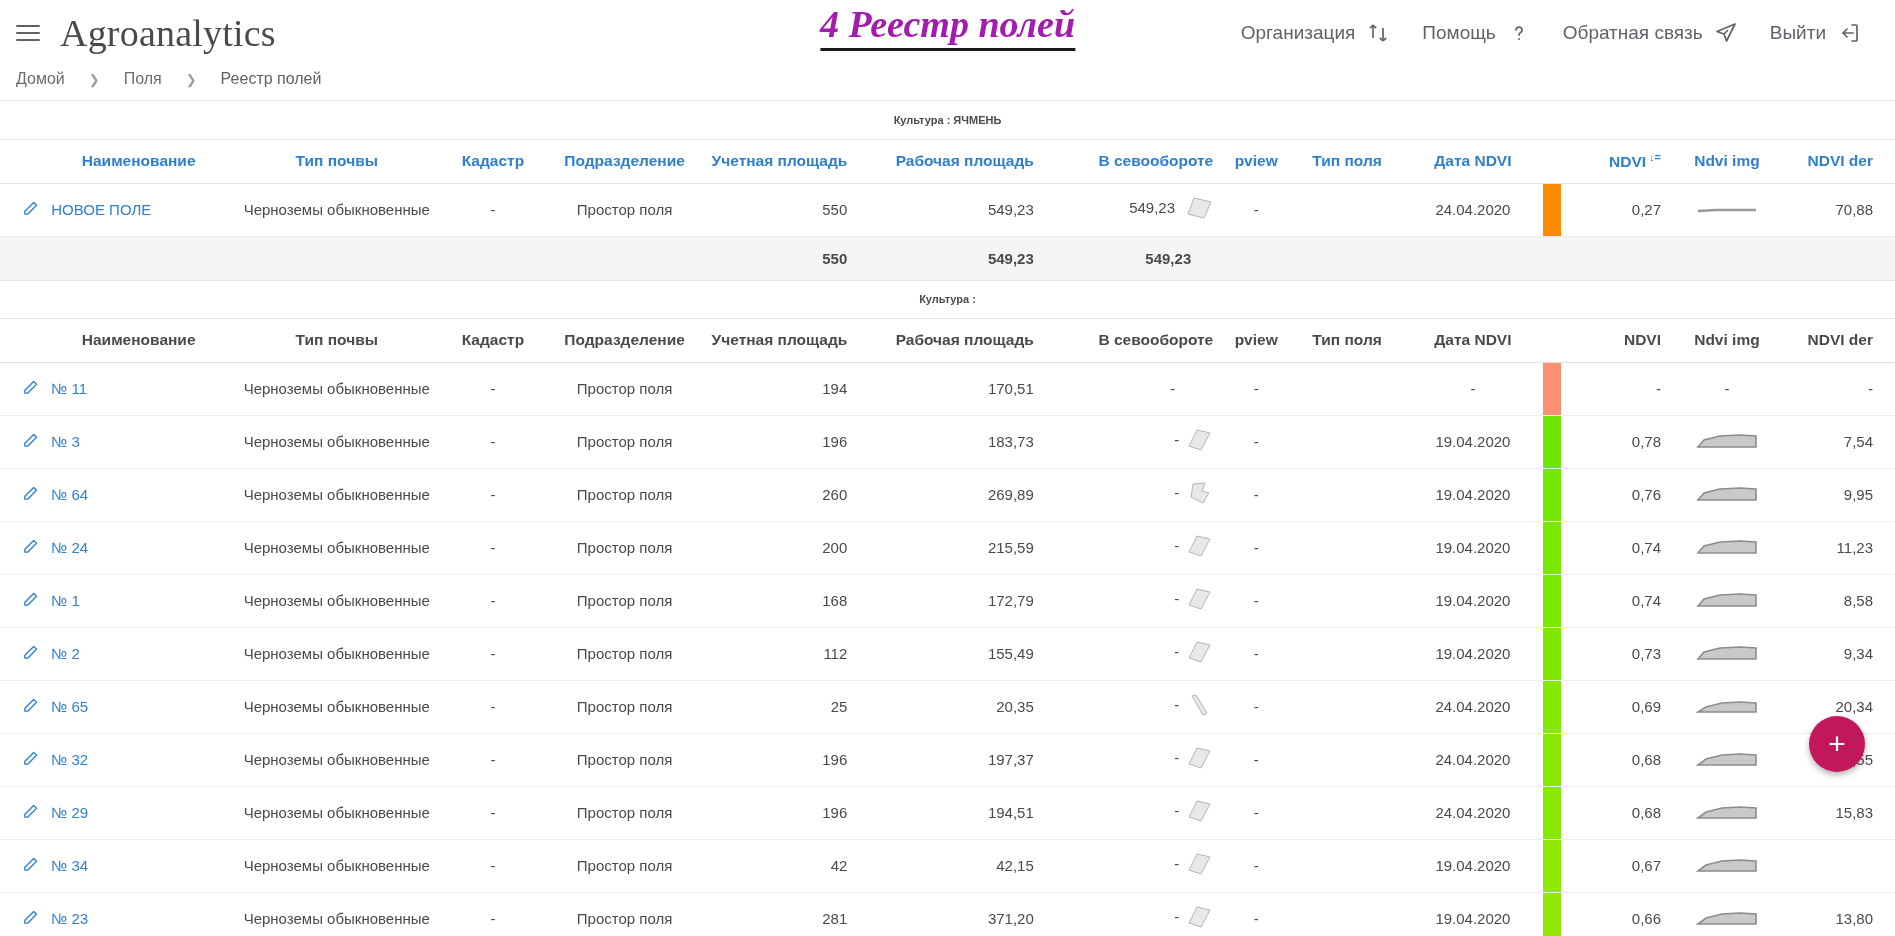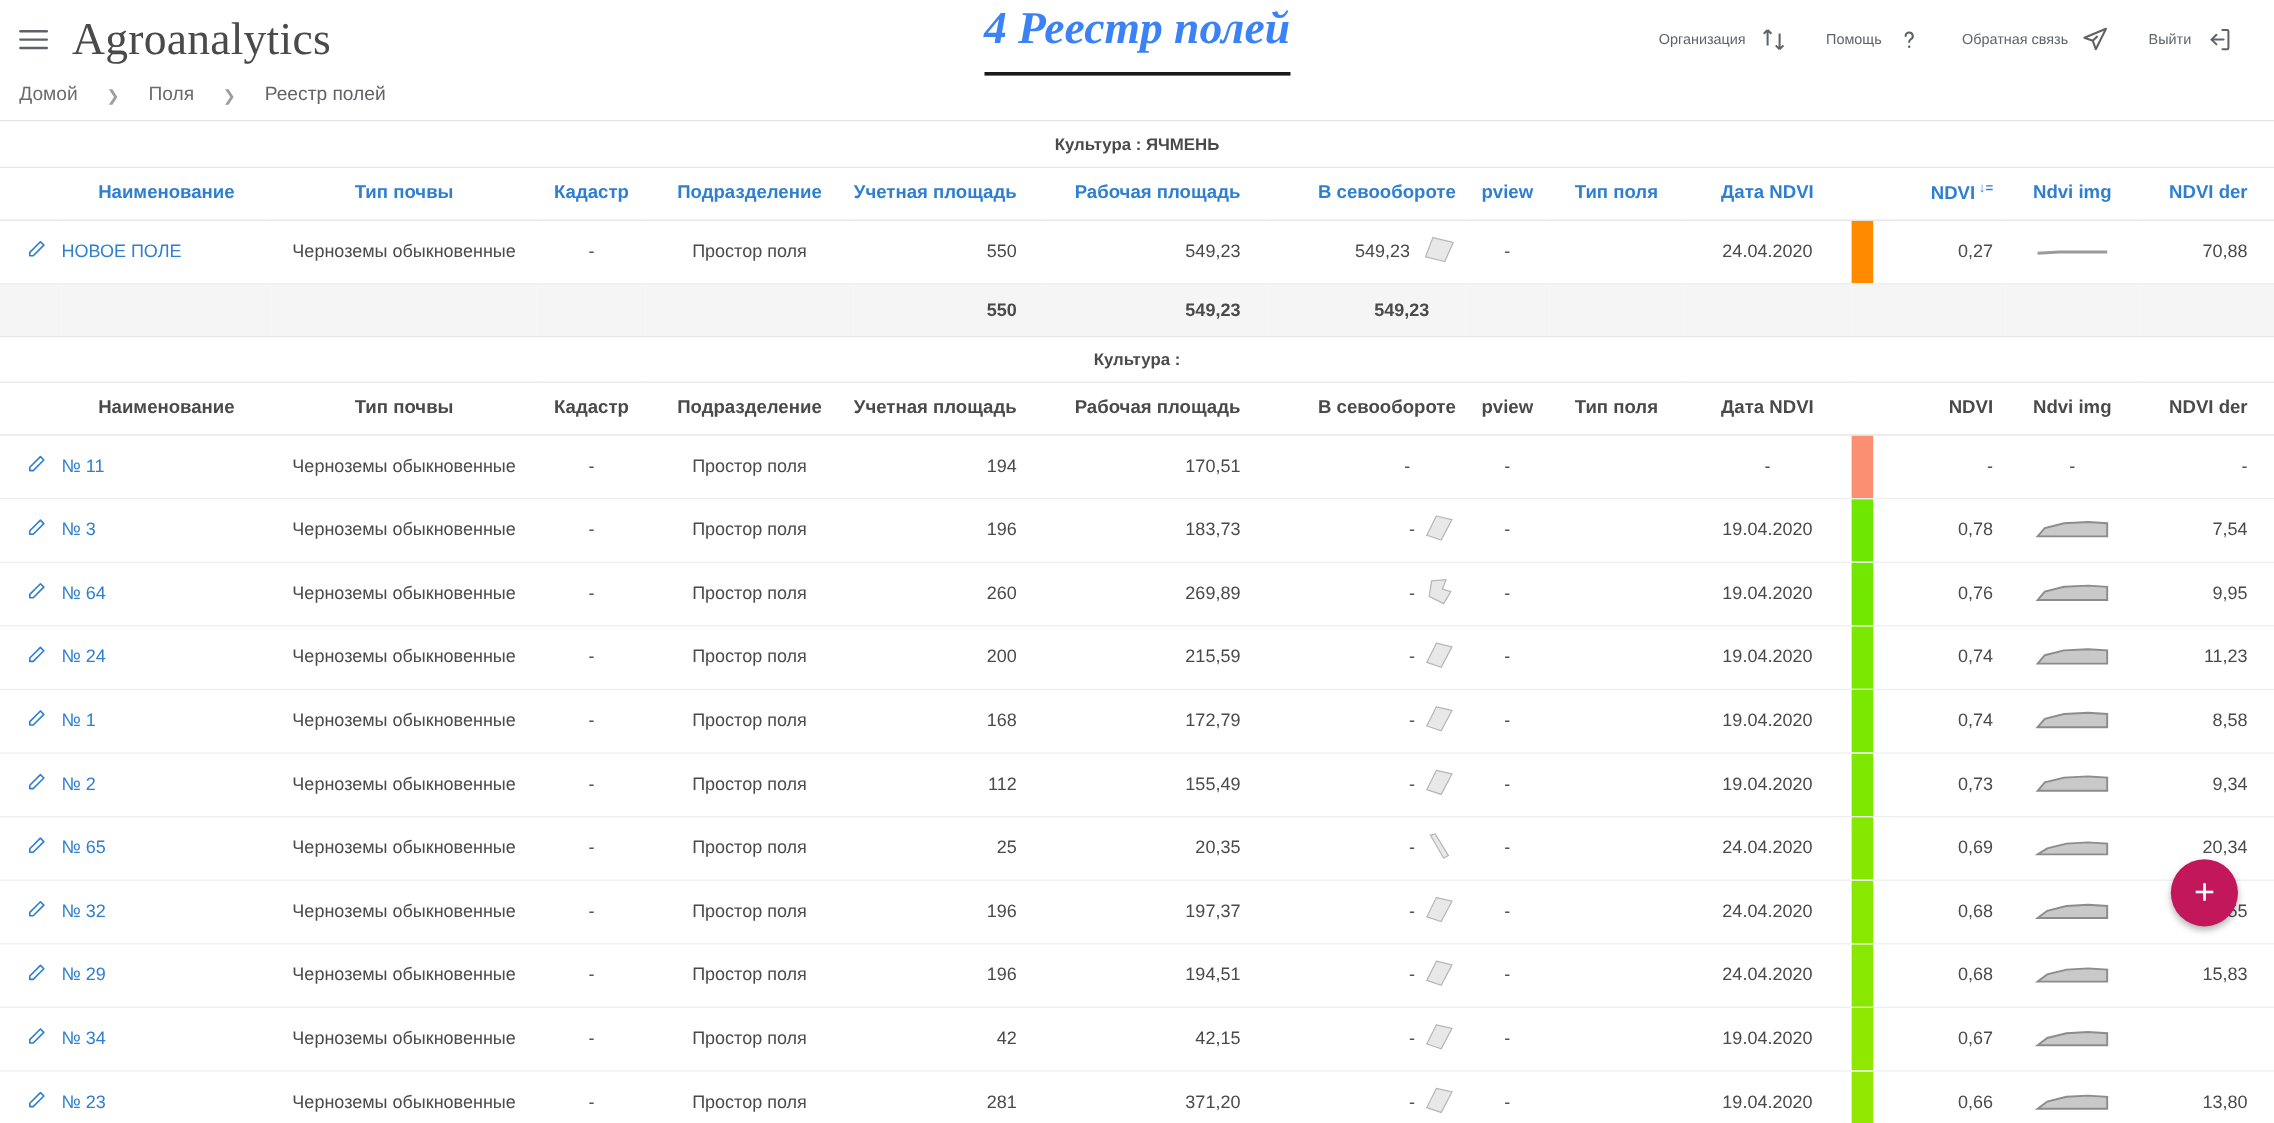--- a/index.html
+++ b/index.html
@@ -44,42 +44,42 @@
   }
   .page-heading {
     position: absolute;
     left: 50%;
     transform: translateX(-50%);
     top: 2px;
     font-family: "Liberation Serif", serif;
     font-style: italic;
     font-weight: bold;
     font-size: 38px;
-    color: #3b82f6;
+    color: #a21caf;
     border-bottom: 3px solid #1a1a1a;
-    padding-bottom: 14px;
+    padding-bottom: 2px;
     white-space: nowrap;
   }
   .topbar-right {
     margin-left: auto;
     display: flex;
     align-items: center;
     gap: 0;
     color: #5f6368;
     font-size: 16px;
   }
   .top-action {
     display: flex;
     align-items: center;
     gap: 11px;
     padding: 0 16px;
     cursor: pointer;
     white-space: nowrap;
   }
-  .top-action .lbl { color: #5f6368; font-size: 12px; }
+  .top-action .lbl { color: #5f6368; font-size: 19px; }
   .icon-svg { display: block; }
 
   
   .breadcrumb {
     display: flex;
     align-items: center;
     gap: 24px;
     padding: 4px 0 12px 16px;
     font-size: 16px;
     color: #6b6b6b;
@@ -99,21 +99,21 @@
     border-collapse: collapse;
     table-layout: fixed;
     font-size: 15px;
     color: #4a4a4a;
   }
   table.fields td, table.fields th { padding: 0; }
 
   .group-row td {
     text-align: center;
     font-weight: bold;
-    font-size: 14px;
+    font-size: 11px;
     color: #4a4a4a;
     height: 38px;
     vertical-align: middle;
     border-bottom: 1px solid #e6e6e6;
   }
   .hdr th {
     height: 44px;
     vertical-align: middle;
     font-weight: bold;
     font-size: 15.5px;

